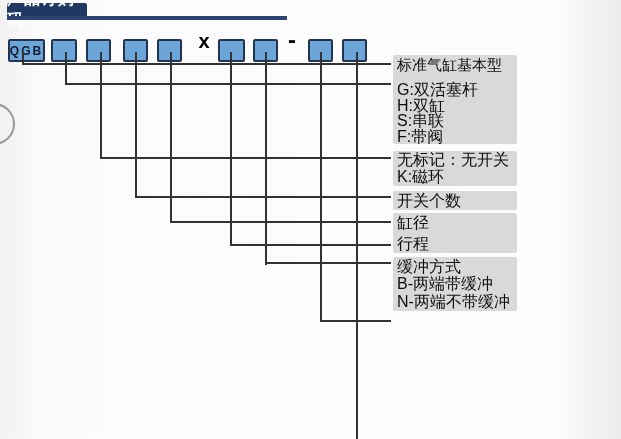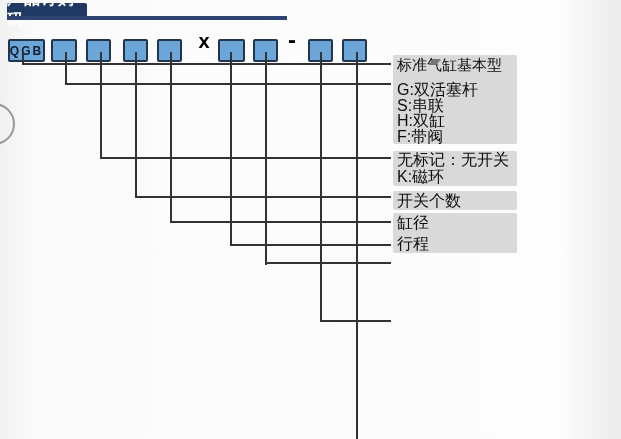--- a/index.html
+++ b/index.html
@@ -96,37 +96,42 @@
   <div class="hline" style="left:230px;top:244px;width:161px"></div>
   <div class="hline" style="left:265px;top:262px;width:126px"></div>
   <div class="hline" style="left:320px;top:320px;width:71px"></div>
 
   <div class="lbl" style="top:55px;height:29px;line-height:17px;font-size:15px">
     <span class="ln">标准气缸基本型</span>
   </div>
 
   <div class="lbl" style="top:81px;height:63px;line-height:15.7px">
     <span class="ln">G:双活塞杆</span>
+    <span class="ln">H:双缸</span>
     <span class="ln">S:串联</span>
-    <span class="ln">H:双缸</span>
     <span class="ln">F:带阀</span>
   </div>
 
   <div class="lbl" style="top:151px;height:35px;line-height:16.5px">
     <span class="ln">无标记：无开关</span>
     <span class="ln">K:磁环</span>
   </div>
 
   <div class="lbl" style="top:191px;height:19px;line-height:17px">
     <span class="ln">开关个数</span>
   </div>
 
   <div class="lbl" style="top:213px;height:25px;line-height:17px">
     <span class="ln">缸径</span>
   </div>
 
   <div class="lbl" style="top:235px;height:18px;line-height:16px">
     <span class="ln">行程</span>
   </div>
 
+  <div class="lbl" style="top:257px;height:54px;line-height:17.3px">
+    <span class="ln">缓冲方式</span>
+    <span class="ln">B-两端带缓冲</span>
+    <span class="ln">N-两端不带缓冲</span>
+  </div>
 
 
 </div>
 
 </body></html>

